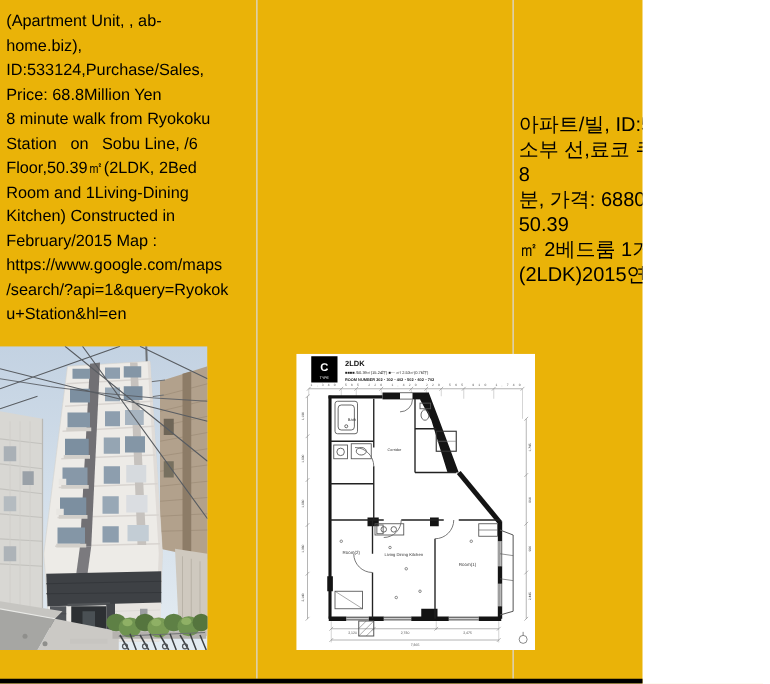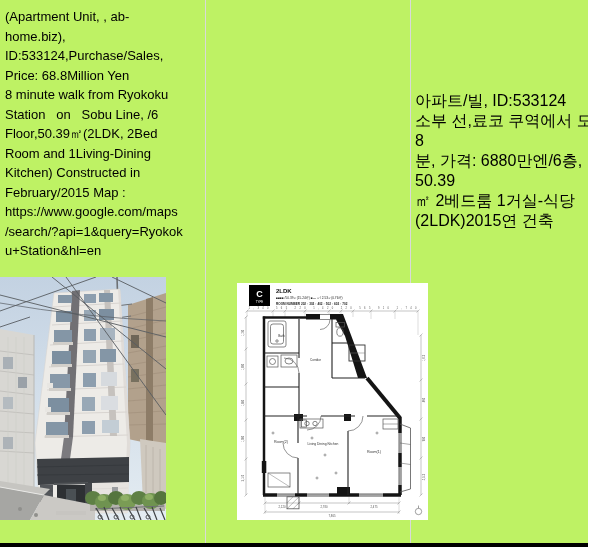--- a/index.html
+++ b/index.html
@@ -1,17 +1,17 @@
 <!DOCTYPE html>
 <html><head>
 <meta charset="utf-8">
 <style>
   html,body{margin:0;padding:0;background:#fff;}
   body{font-family:"Liberation Sans","DejaVu Sans",sans-serif;}
-  .canvas{position:relative;width:588px;height:547px;background:#bef264;overflow:hidden;}
+  .canvas{position:relative;width:514px;height:547px;background:#eab308;overflow:hidden;}
   .vline{position:absolute;top:0;width:1px;height:543px;background:#d9d9d9;}
   .v1{left:205px;}
   .v2{left:410px;}
   .bottombar{position:absolute;left:0;top:543px;width:616px;height:4px;background:#000;}
   .cell-text{position:absolute;color:#000;white-space:pre-wrap;}
   .en{left:5px;top:7px;width:198px;font-size:13px;line-height:19.5px;}
   .zh{left:210px;top:91px;width:200px;font-size:13px;line-height:20px;}
   .ko{left:415px;top:91px;width:200px;font-size:16px;line-height:20px;}
   svg{position:absolute;display:block;}
   .photo{left:0;top:277px;}

